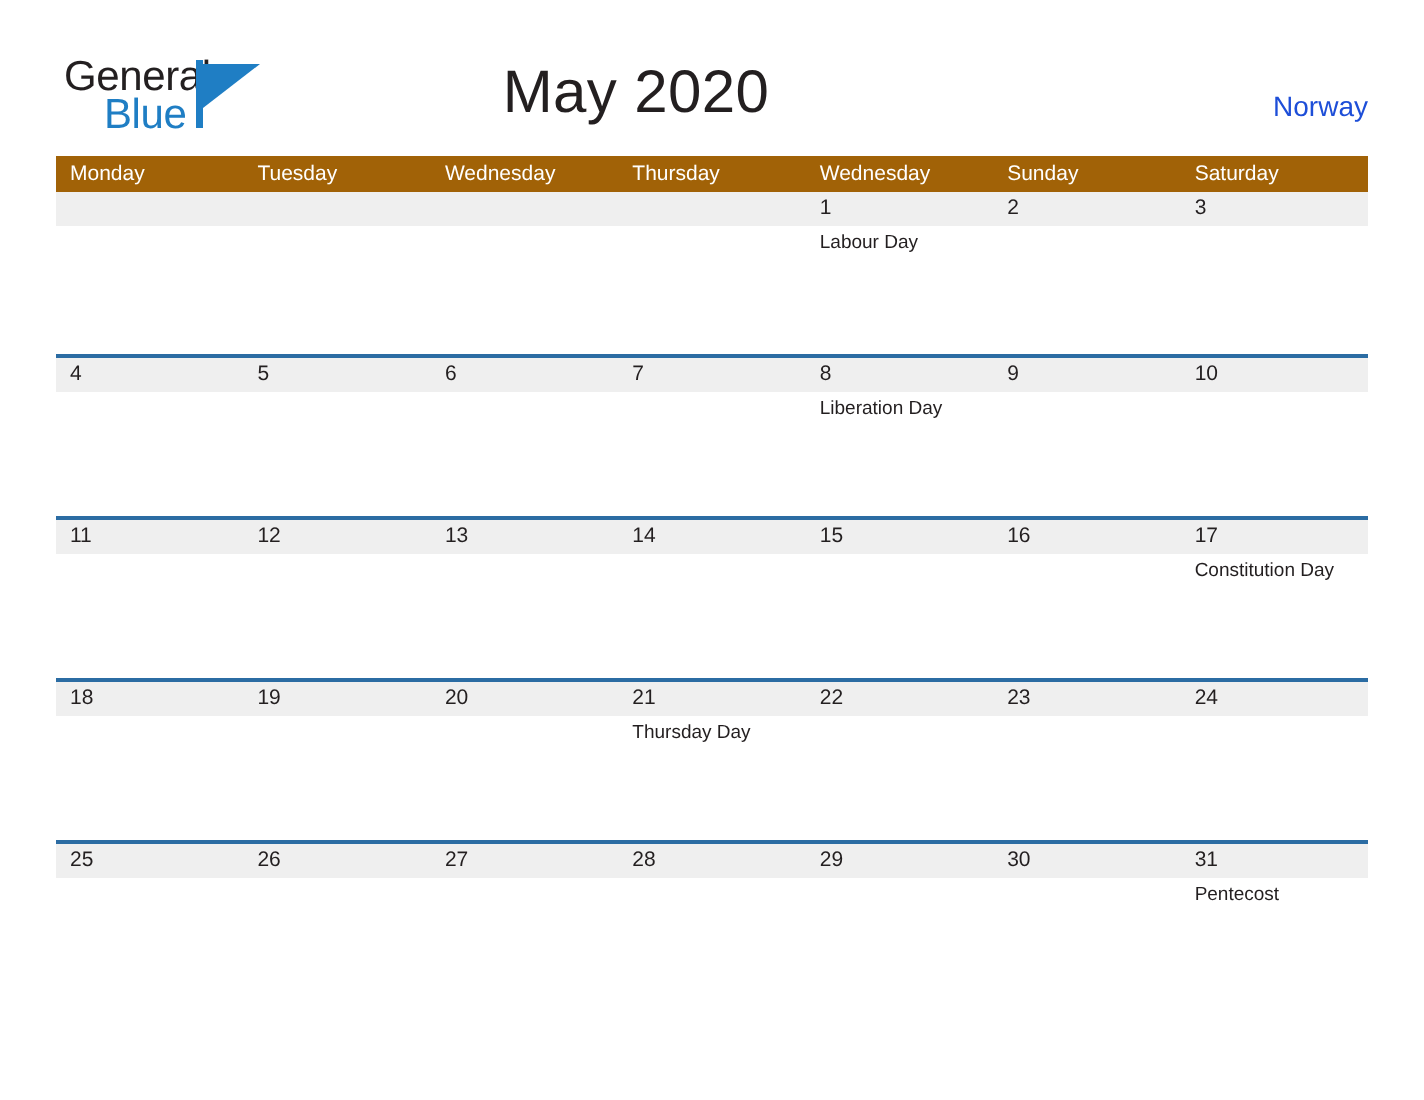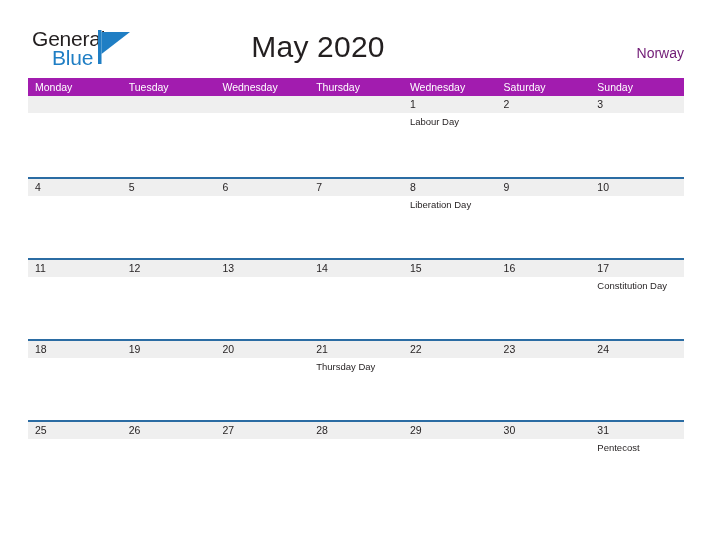--- a/index.html
+++ b/index.html
@@ -75,35 +75,35 @@
     font-weight: normal;
     letter-spacing: 0.2px;
     color: #231f20;
     margin: 0;
   }
   .country {
     position: absolute;
     right: 28px;
     top: 45px;
     font-size: 14px;
-    color: #701a75;
+    color: #1d4ed8;
     text-align: right;
   }
 
   
   .calendar {
     position: absolute;
     left: 28px;
     top: 78px;
     width: 656px;
   }
   .weekdays {
     display: flex;
     width: 100%;
-    background: #a21caf;
+    background: #a16207;
     height: 18px;
   }
   .weekday {
     flex: 1 1 0;
     color: #ffffff;
     font-size: 10.5px;
     line-height: 18px;
     padding-left: 7px;
     box-sizing: border-box;
     white-space: nowrap;
@@ -174,22 +174,22 @@
     <div class="country">Norway</div>
   </div>
 
   <div class="calendar">
     <div class="weekdays">
         <div class="weekday">Monday</div>
         <div class="weekday">Tuesday</div>
         <div class="weekday">Wednesday</div>
         <div class="weekday">Thursday</div>
         <div class="weekday">Wednesday</div>
+        <div class="weekday">Sunday</div>
         <div class="weekday">Saturday</div>
-        <div class="weekday">Sunday</div>
       </div>
     <div class="weeks">
         <div class="week first">
           <div class="day empty">
             <div class="day-band"></div>
             <div class="day-events"></div>
           </div>
           <div class="day empty">
             <div class="day-band"></div>
             <div class="day-events"></div>

